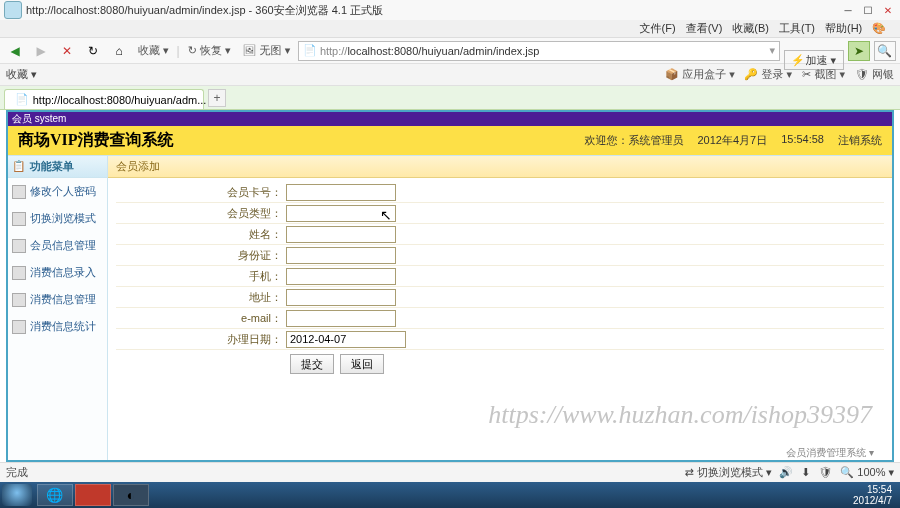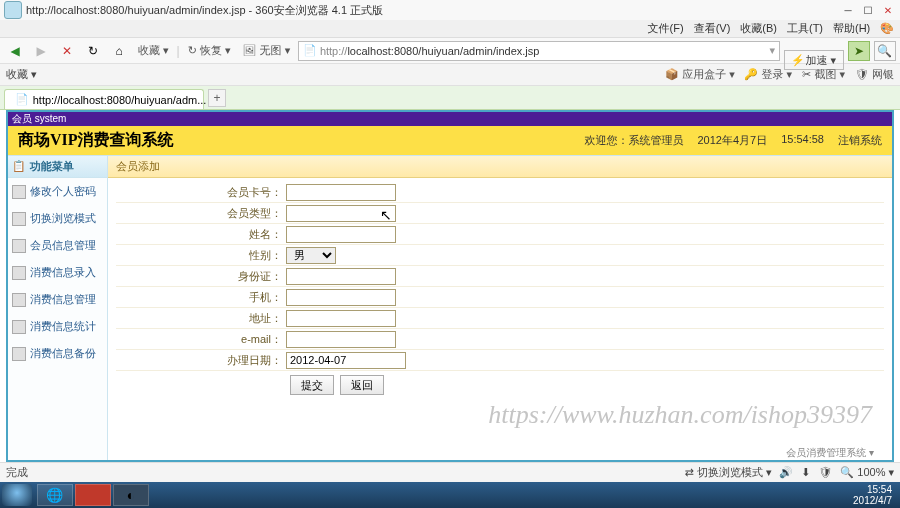--- a/index.html
+++ b/index.html
@@ -3,21 +3,21 @@
 <meta charset="utf-8">
 <style>
 * { margin: 0; padding: 0; box-sizing: border-box; }
 body { font-family: "Microsoft YaHei", SimSun, Arial, sans-serif; font-size: 12px; background: #fff; width: 900px; height: 508px; overflow: hidden; position: relative; }
 
 
 .title-bar { height: 20px; background: #f8f8f8; display: flex; align-items: center; padding: 0 4px; font-size: 11px; color: #333; }
 .title-bar .win-controls { margin-left: auto; display: flex; gap: 4px; }
 .title-bar .win-controls span { width: 16px; height: 14px; display: inline-flex; align-items: center; justify-content: center; font-size: 10px; }
 
-.menu-bar { height: 18px; background: #f0f0f0; display: flex; align-items: center; padding: 0 6px; font-size: 11px; color: #333; gap: 10px; justify-content: flex-end; border-bottom: 1px solid #ddd; }
+.menu-bar { height: 18px; background: #f0f0f0; display: flex; align-items: center; padding: 0 14px; font-size: 11px; color: #333; gap: 10px; justify-content: flex-end; border-bottom: 1px solid #ddd; }
 .menu-bar span { cursor: default; }
 
 .nav-bar { height: 26px; background: #f8f8f8; display: flex; align-items: center; padding: 0 4px; gap: 4px; border-bottom: 1px solid #e0e0e0; }
 .nav-ico { width: 22px; height: 22px; display: inline-flex; align-items: center; justify-content: center; border: 1px solid transparent; border-radius: 2px; font-size: 12px; }
 .fav-label { font-size: 11px; color: #555; padding: 0 4px; }
 .address { flex: 1; height: 20px; border: 1px solid #bbb; display: flex; align-items: center; padding: 0 4px; font-size: 11px; color: #888; background: #fff; }
 .address .proto { color: #888; }
 .accel { width: 60px; height: 20px; border: 1px solid #bbb; font-size: 11px; display: flex; align-items: center; justify-content: center; color: #444; margin-top: 19px; }
 .btn-go { width: 22px; height: 20px; background: #c5e2a5; border: 1px solid #8fbd62; display: inline-flex; align-items: center; justify-content: center; color: #3a6b0f; }
 .search-box { width: 22px; height: 20px; border: 1px solid #bbb; display: inline-flex; align-items: center; justify-content: center; }
@@ -173,44 +173,36 @@
           <span>消费信息录入</span>
         </div>
       <div class="side-item">
           <span class="side-ico"></span>
           <span>消费信息管理</span>
         </div>
       <div class="side-item">
           <span class="side-ico"></span>
           <span>消费信息统计</span>
         </div>
-      <div class="side-item">
-          <span class="side-ico"></span>
-          <span>消费信息备份</span>
-        </div>
     </div>
 
     <div class="main-area">
       <div class="content-title">会员添加</div>
       <div class="form-area">
         <div class="form-row">
             <span class="form-label">会员卡号：</span>
             <input class="form-input" style="">
           </div>
         <div class="form-row">
             <span class="form-label">会员类型：</span>
             <input class="form-input" style="">
           </div>
         <div class="form-row">
             <span class="form-label">姓名：</span>
             <input class="form-input" style="">
-          </div>
-        <div class="form-row">
-            <span class="form-label">性别：</span>
-            <select class="form-input"><option>男</option></select>
           </div>
         <div class="form-row">
             <span class="form-label">身份证：</span>
             <input class="form-input" style="">
           </div>
         <div class="form-row">
             <span class="form-label">手机：</span>
             <input class="form-input" style="">
           </div>
         <div class="form-row">

